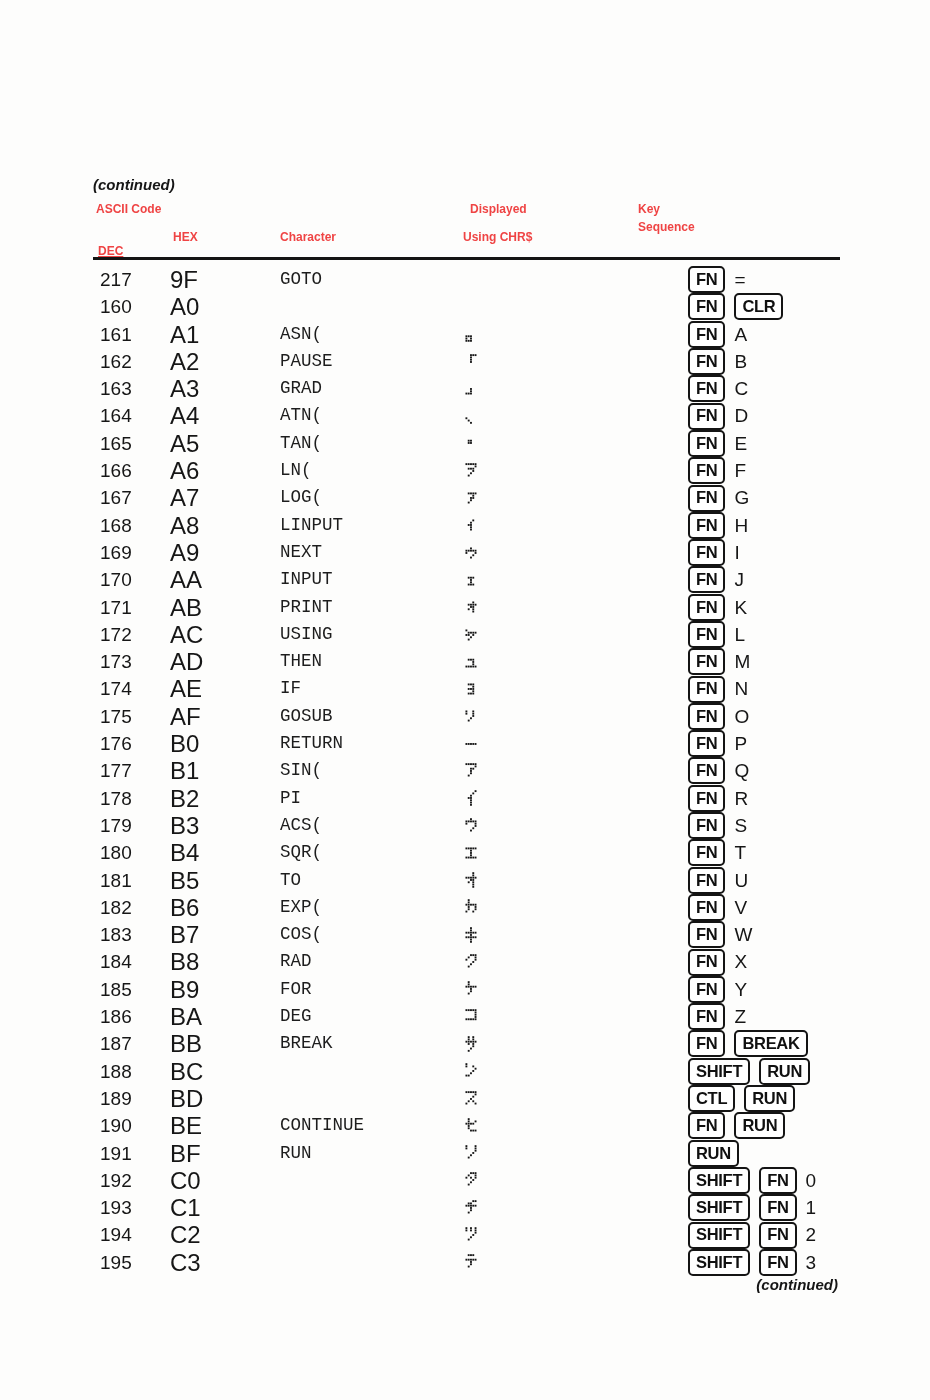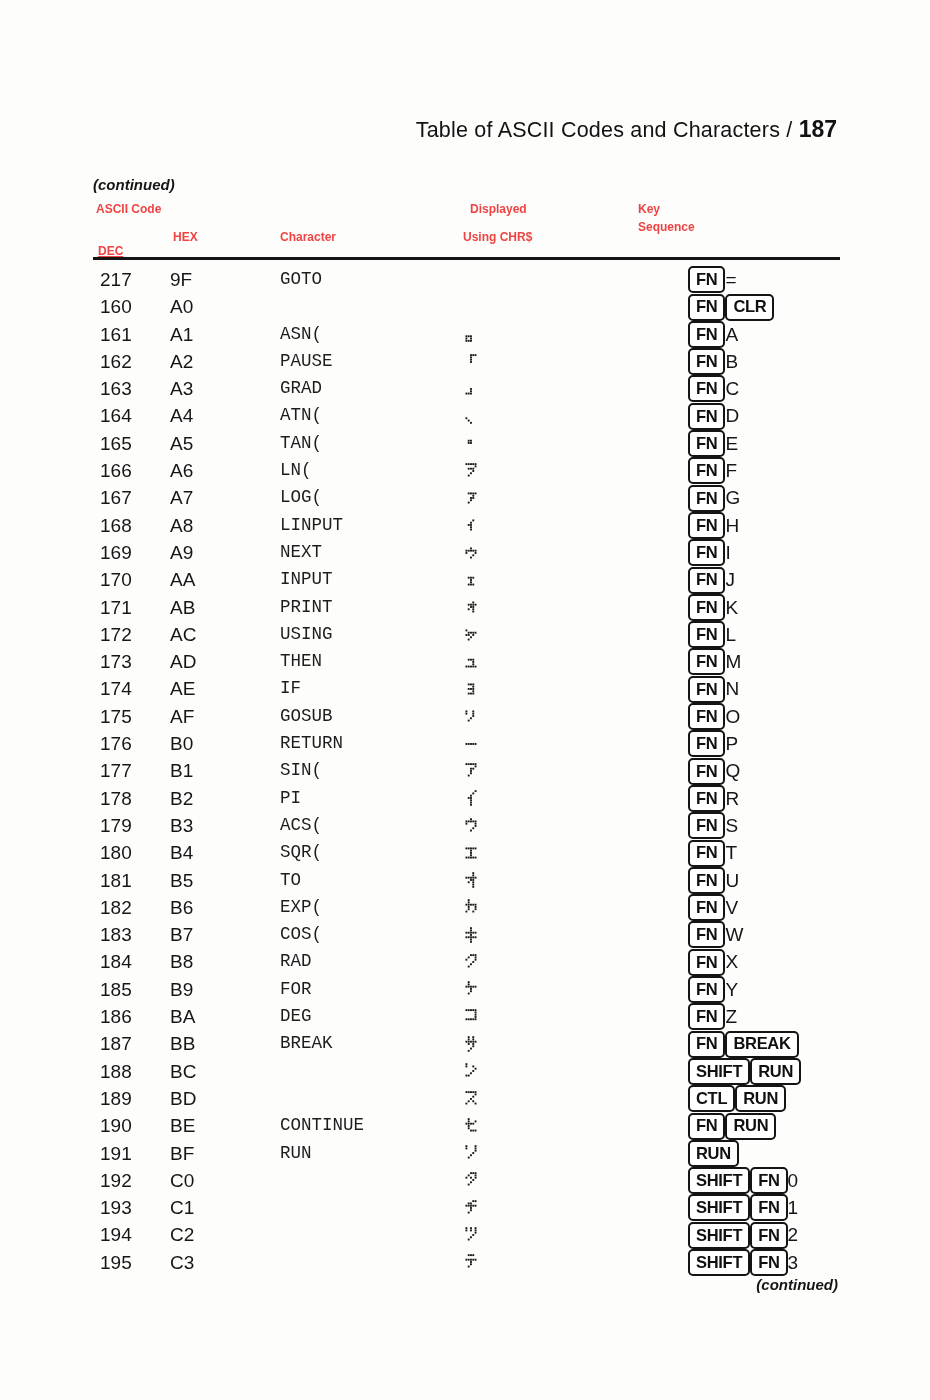--- a/index.html
+++ b/index.html
@@ -26,42 +26,38 @@
   .hdr-dec{left:98px;top:244px;text-decoration:underline;}
   .hdr-hex{left:173px;top:230px;}
   .hdr-char{left:280px;top:230px;}
   .hdr-using{left:463px;top:230px;}
   .hdr-seq{left:638px;top:220px;}
   .rule{position:absolute;left:93px;top:257px;width:747px;height:3px;background:#141414;}
   .table-body{position:absolute;left:93px;top:266px;width:790px;}
   .row{position:relative;height:27.3px;}
   .cell{position:absolute;top:0;line-height:27.3px;white-space:nowrap;}
   .c-dec{left:7px;font-size:19px;}
-  .c-hex{left:77px;font-size:19px;}
+  .c-hex{left:77px;font-size:24px;}
   .c-char{left:187px;font-family:"Liberation Mono","DejaVu Sans Mono",monospace;font-size:17.5px;color:#1d1d1d;}
   .c-glyph{left:372px;height:27.3px;display:flex;align-items:center;}
-  .c-keys{left:547px;display:flex;align-items:flex-end;height:27.3px;padding-left:48px;}
+  .c-keys{left:547px;display:flex;align-items:center;gap:9px;height:27.3px;padding-left:48px;}
   .keycap{
     display:inline-flex;align-items:center;justify-content:center;
     border:2.3px solid #141414;border-radius:5px;height:23px;min-width:20px;
     padding:0 6px;font-weight:bold;font-size:16.5px;background:#fff;color:#101010;
     box-sizing:content-box;letter-spacing:-.3px;
   }
   .keytext{font-size:19px;color:#161616;}
   svg.dots{display:block;}
 </style>
 </head>
 <body>
 
 <div class="page">
 
-  <div class="title">
-    <span>Table of ASCII Codes and Characters /</span>
-    <span class="pagenum">187</span>
-  </div>
 
   <div class="continued-top">(continued)</div>
 
   <div class="hdr hdr-ascii">ASCII Code</div>
   <div class="hdr hdr-displayed">Displayed</div>
   <div class="hdr hdr-key">Key</div>
   <div class="hdr hdr-dec">DEC</div>
   <div class="hdr hdr-hex">HEX</div>
   <div class="hdr hdr-char">Character</div>
   <div class="hdr hdr-using">Using CHR$</div>

